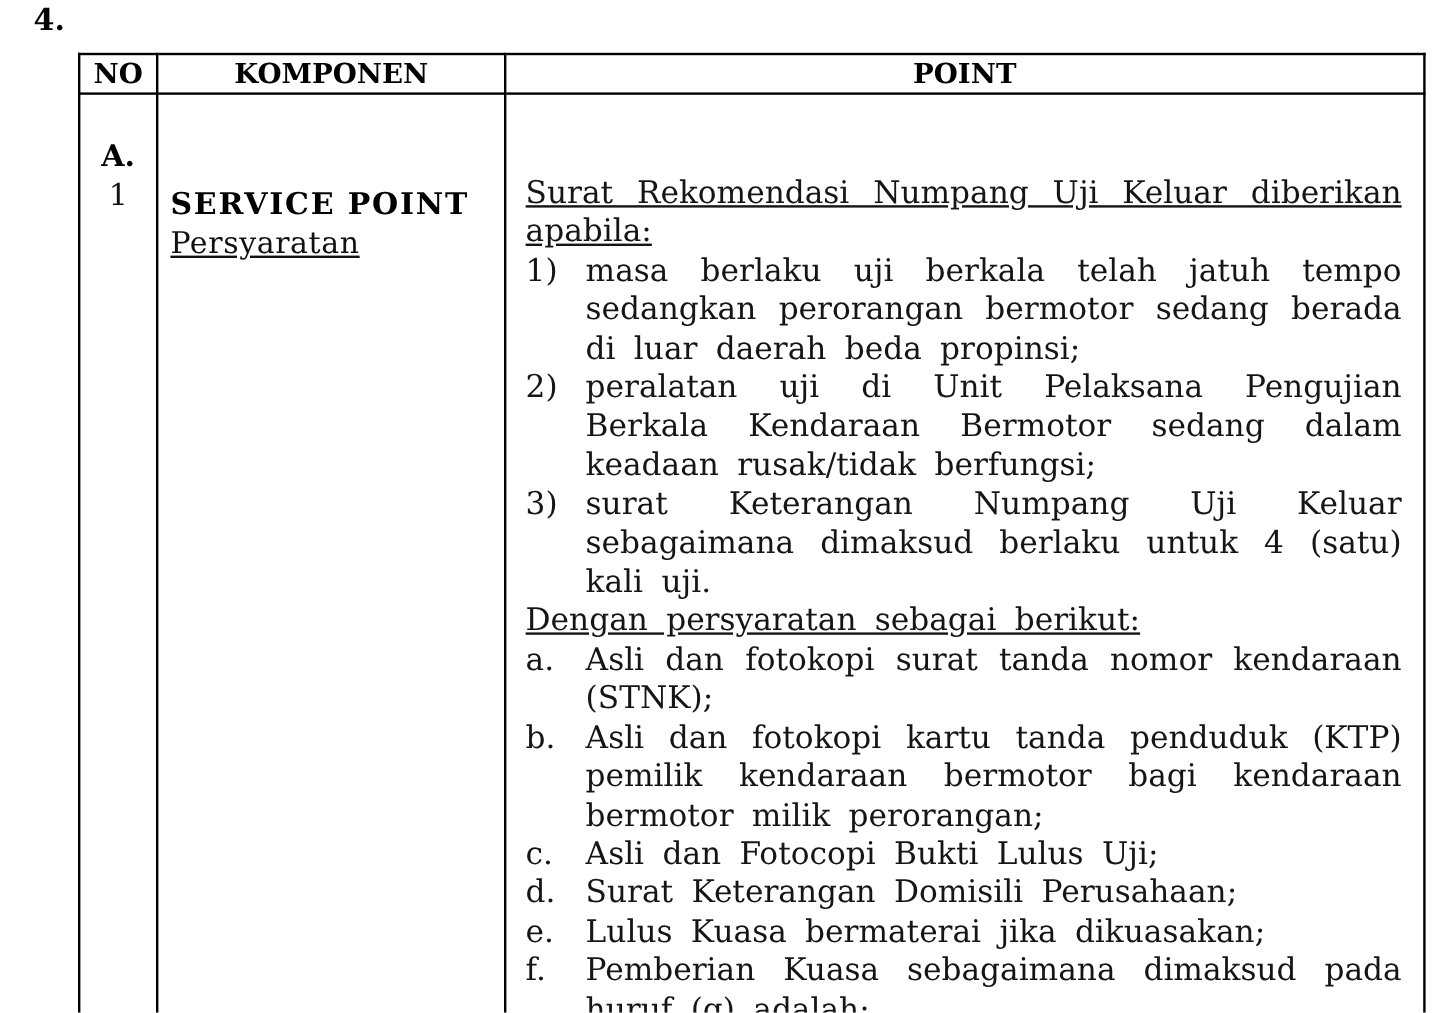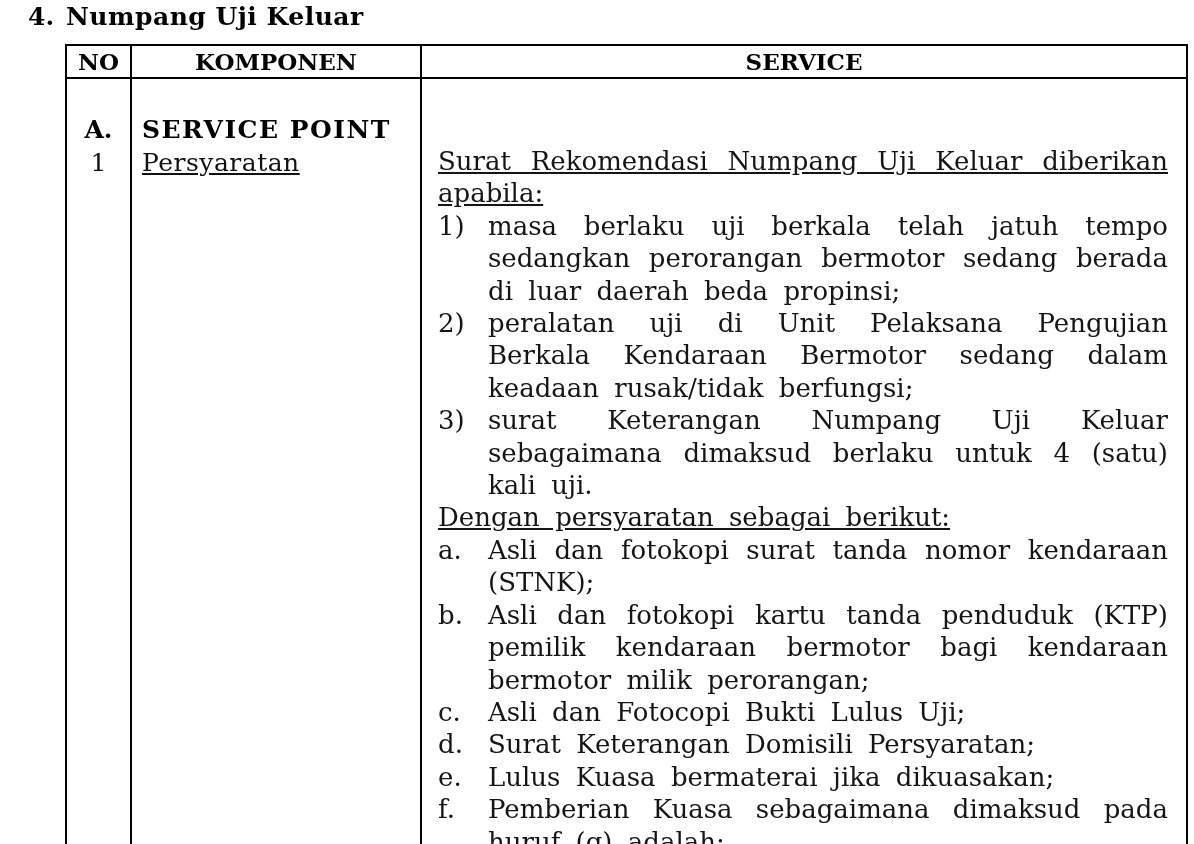--- a/index.html
+++ b/index.html
@@ -68,20 +68,21 @@
   .cell-komponen {
     padding: 34px 8px 0 10px;
     font-size: 25px;
     line-height: 33px;
     white-space: nowrap;
   }
   .komponen-section {
     font-weight: bold;
     letter-spacing: 1.5px;
     color: #000000;
+    margin-top: 40px;
   }
   .komponen-item { letter-spacing: 0.5px; text-decoration: underline; }
 
   
   .cell-uraian {
     padding: 66px 18px 0 16px;
     font-family: "DejaVu Serif", serif;
     font-size: 26px;
     line-height: 32.4px;
     text-align: justify;
@@ -100,34 +101,33 @@
     word-spacing: normal;
   }
 </style>
 </head>
 <body>
 
 <div class="page">
 
   <div class="heading">
     <span class="heading-number">4.</span>
-    <span class="heading-title">Numpang Uji Keluar</span>
   </div>
 
   <table class="doc-table">
     <colgroup>
       <col style="width:65px">
       <col style="width:290px">
       <col style="width:766px">
     </colgroup>
     <thead>
       <tr>
         <th>NO</th>
         <th>KOMPONEN</th>
-        <th>SERVICE</th>
+        <th>POINT</th>
       </tr>
     </thead>
     <tbody>
       <tr class="body-row">
 
         <td class="cell-no">
           <div class="row-letter">A.</div>
           <div class="row-number">1</div>
         </td>
 
@@ -161,21 +161,21 @@
           <div class="list-item">
             <span class="marker">b.</span>
             <span>Asli dan fotokopi kartu tanda penduduk (KTP) pemilik kendaraan bermotor bagi kendaraan bermotor milik perorangan;</span>
           </div>
           <div class="list-item">
             <span class="marker">c.</span>
             <span>Asli dan Fotocopi Bukti Lulus Uji;</span>
           </div>
           <div class="list-item">
             <span class="marker">d.</span>
-            <span>Surat Keterangan Domisili Persyaratan;</span>
+            <span>Surat Keterangan Domisili Perusahaan;</span>
           </div>
           <div class="list-item">
             <span class="marker">e.</span>
             <span>Lulus Kuasa bermaterai jika dikuasakan;</span>
           </div>
           <div class="list-item">
             <span class="marker">f.</span>
             <span>Pemberian Kuasa sebagaimana dimaksud pada huruf (g) adalah:</span>
           </div>
         </td>

